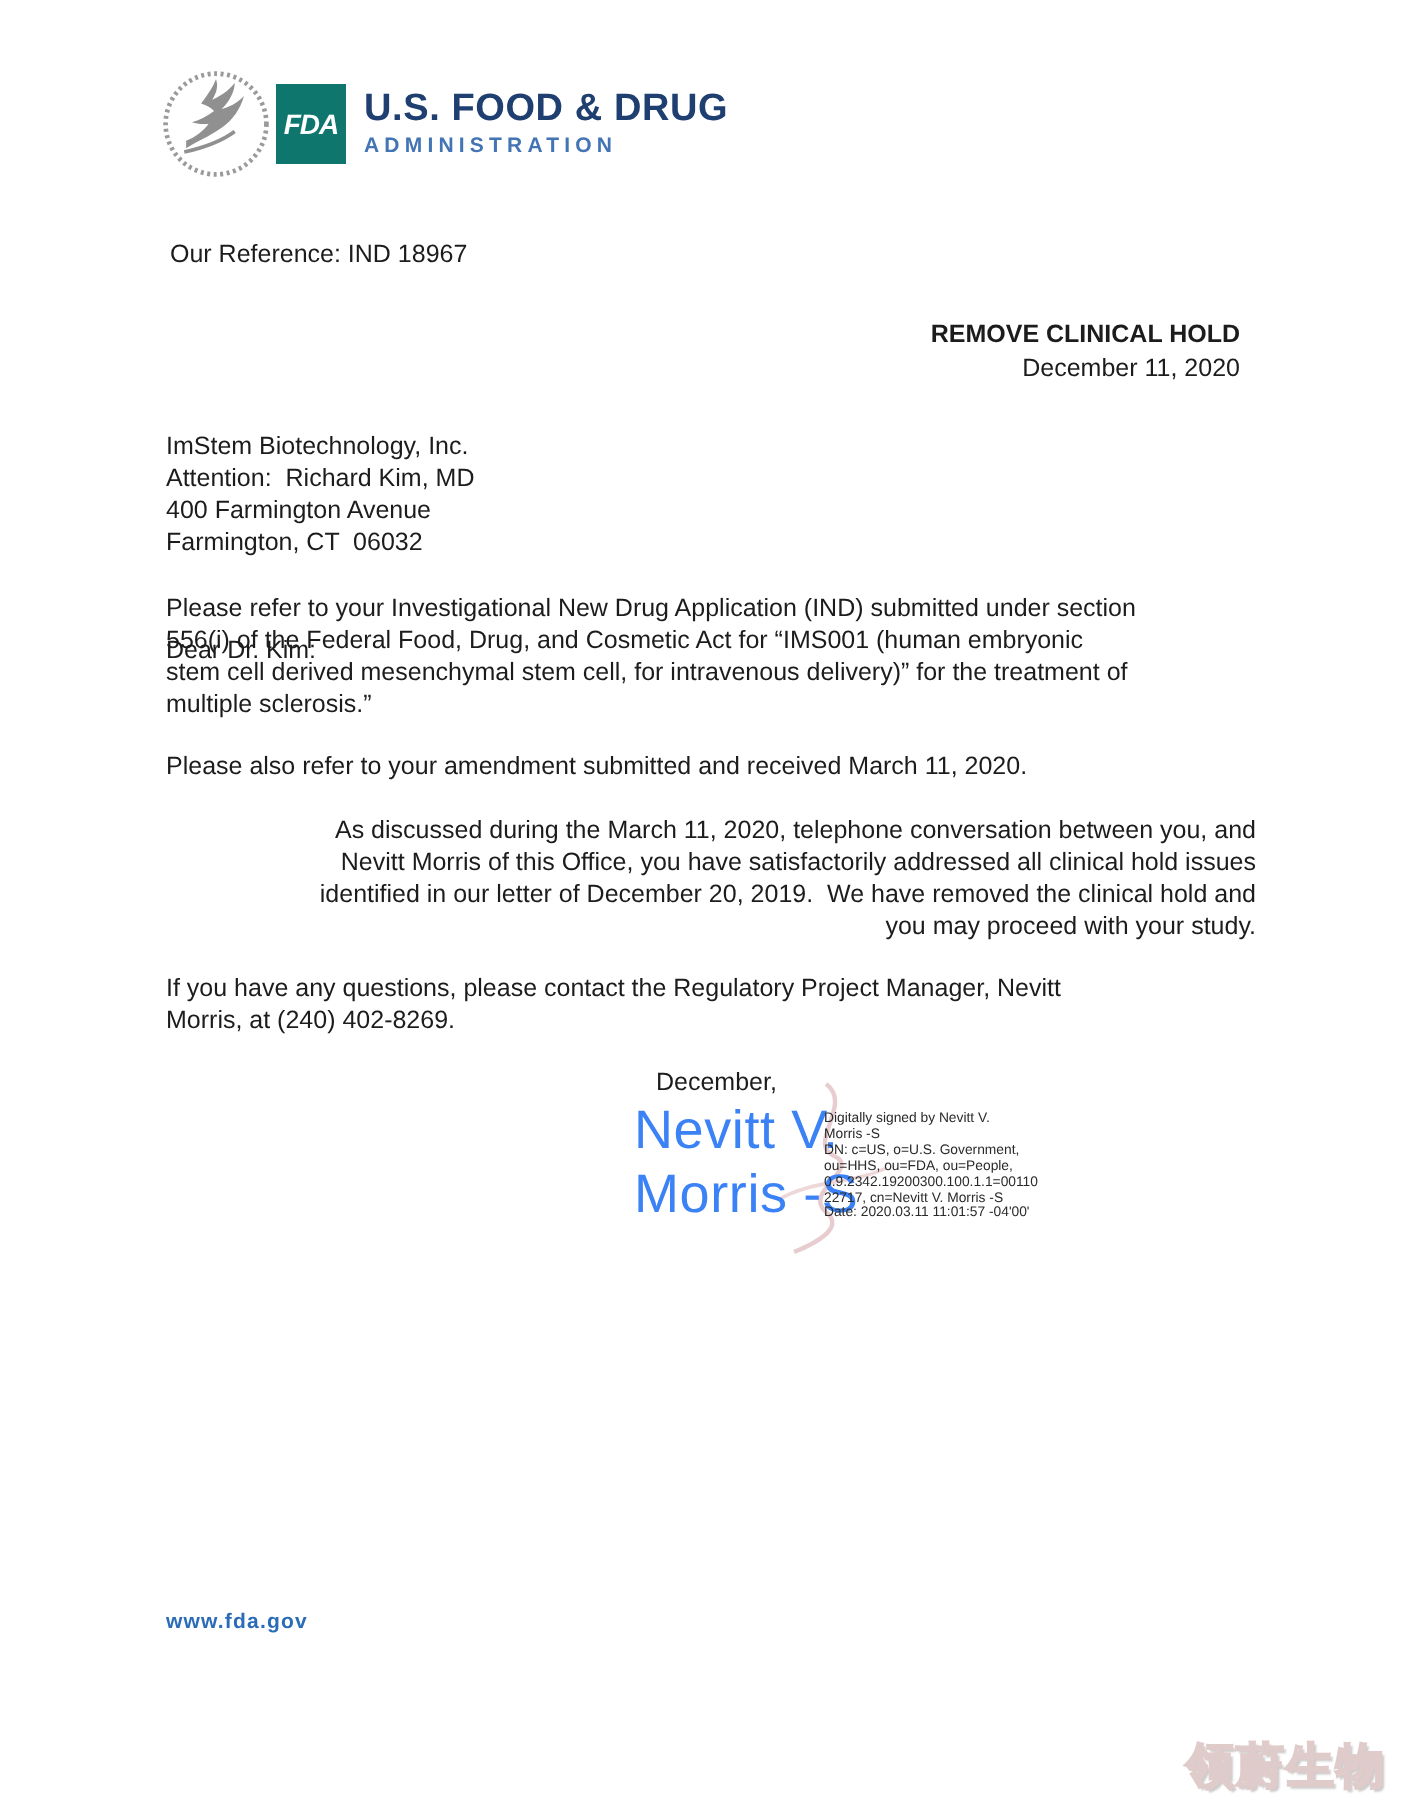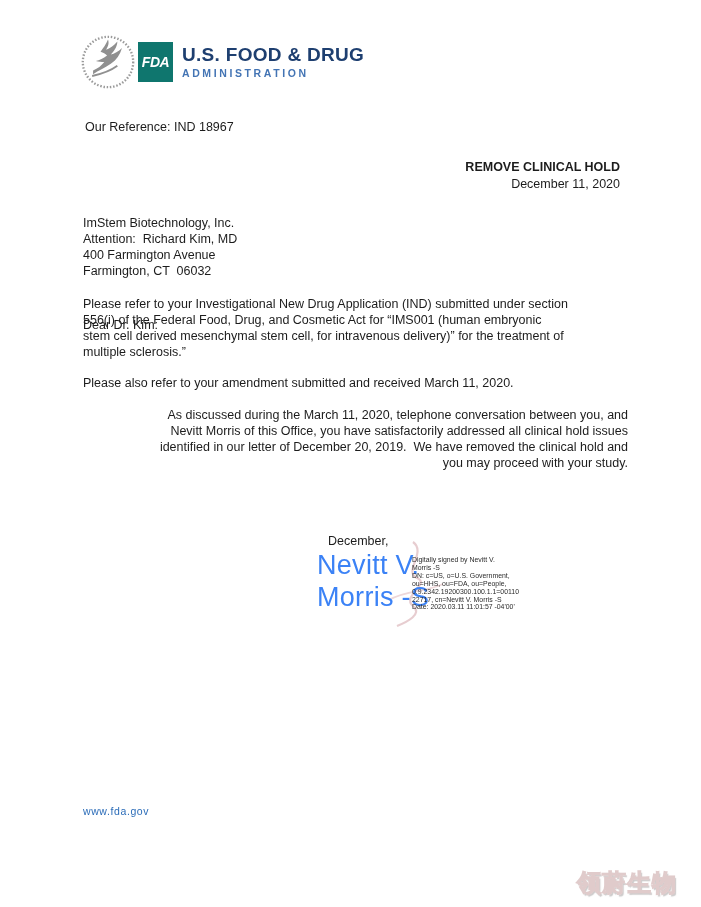--- a/index.html
+++ b/index.html
@@ -114,30 +114,30 @@
     font-size: 10.5px;
     line-height: 13.4px;
     color: #2b2b2b;
     word-spacing: 2px;
     letter-spacing: 0.2px;
   }
   .footer-link {
     display: inline-block;
     margin-top: 2px;
     color: #2b6cb8;
-    font-weight: normal;
+    font-weight: bold;
     letter-spacing: 0.6px;
     text-decoration: none;
     cursor: pointer;
   }
 
   
   .watermark {
     position: absolute;
-    right: 24px;
+    right: 8px;
     top: 867px;
     font-size: 24px;
     font-weight: bold;
     letter-spacing: 1px;
     font-family: Liberation Mono, monospace;
     color: rgba(255, 252, 252, 0.92);
     -webkit-text-stroke: 1px #e0cbcb;
     text-shadow: 1.5px 1.5px 1px rgba(165, 160, 160, 0.55);
   }
 </style>
@@ -176,20 +176,22 @@
 
   <div class="para1 bodytext prewrap">Please refer to your Investigational New Drug Application (IND) submitted under section
 556(i) of the Federal Food, Drug, and Cosmetic Act for “IMS001 (human embryonic
 stem cell derived mesenchymal stem cell, for intravenous delivery)” for the treatment of
 multiple sclerosis.”</div>
   <div class="para2 bodytext prewrap">Please also refer to your amendment submitted and received March 11, 2020.</div>
   <div class="para3 bodytext prewrap">As discussed during the March 11, 2020, telephone conversation between you, and
 Nevitt Morris of this Office, you have satisfactorily addressed all clinical hold issues
 identified in our letter of December 20, 2019.  We have removed the clinical hold and
 you may proceed with your study.</div>
+  <div class="para4 bodytext prewrap">If you have any questions, please contact the Regulatory Project Manager, Nevitt
+Morris, at (240) 402-8269.</div>
 
   <div class="closing bodytext">December,</div>
 
   <svg class="sig-squiggle" viewBox="0 0 64 92">
     <path d="M30 4 C44 14, 20 34, 34 40 C48 46, 18 58, 30 68 C40 76, 24 84, 14 88" fill="none" stroke="#e7cdd0" stroke-width="2.2"></path>
     <path d="M6 62 C22 52, 44 54, 60 46" fill="none" stroke="#eed7d9" stroke-width="1.8"></path>
   </svg>
   <div class="sig-display">Nevitt V.
 Morris -S</div>
   <div class="sig-cert">Digitally signed by Nevitt V.

